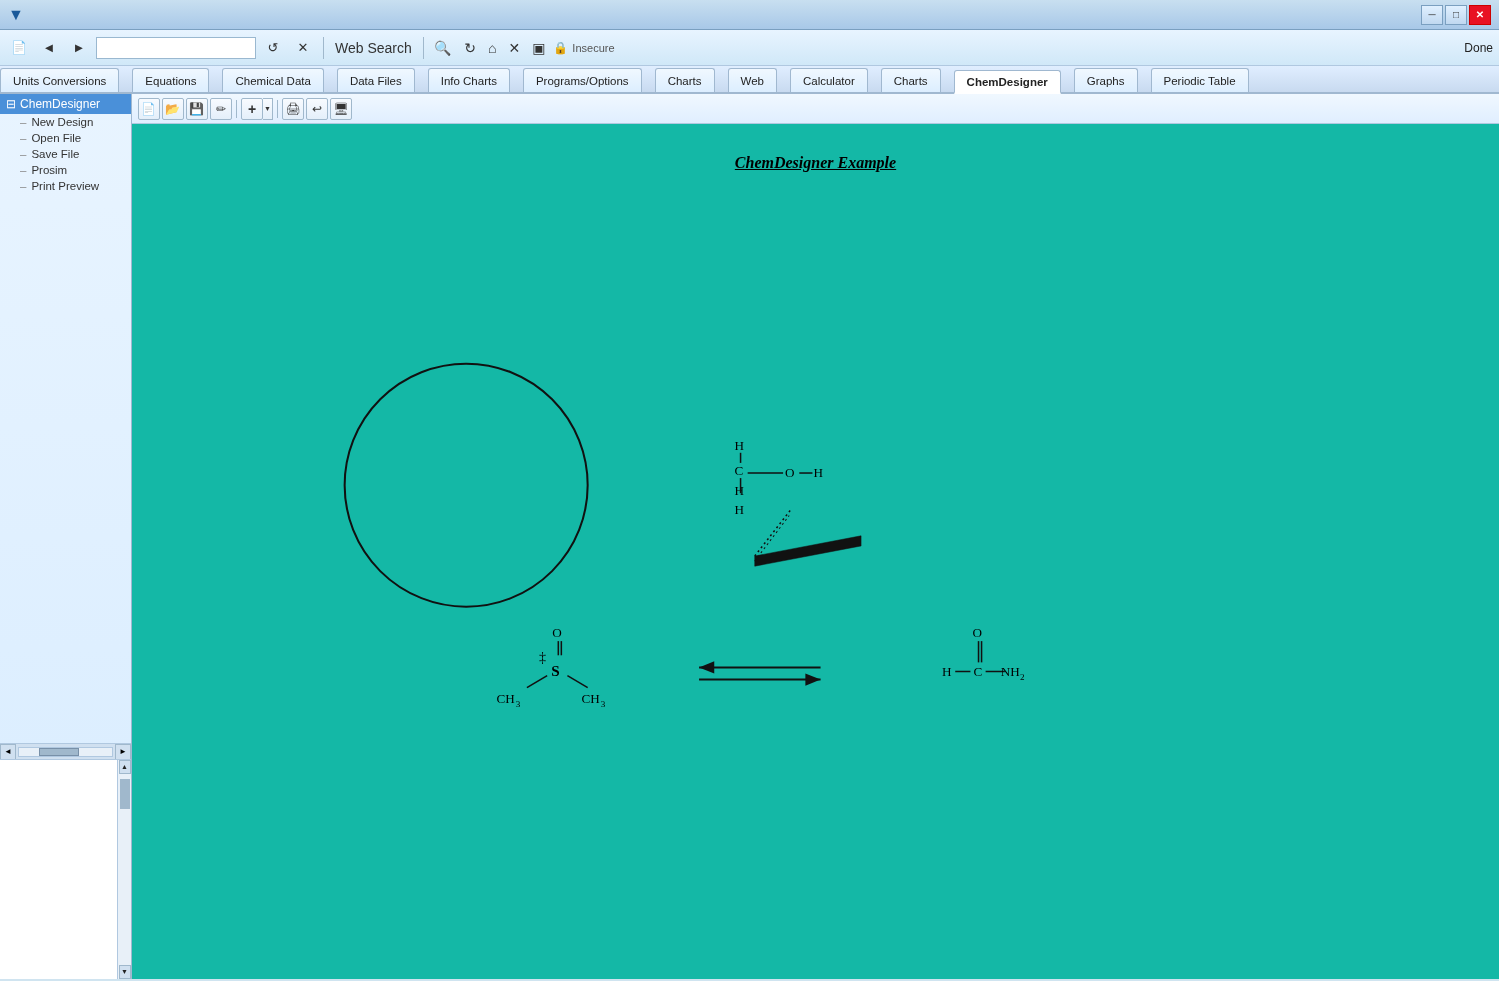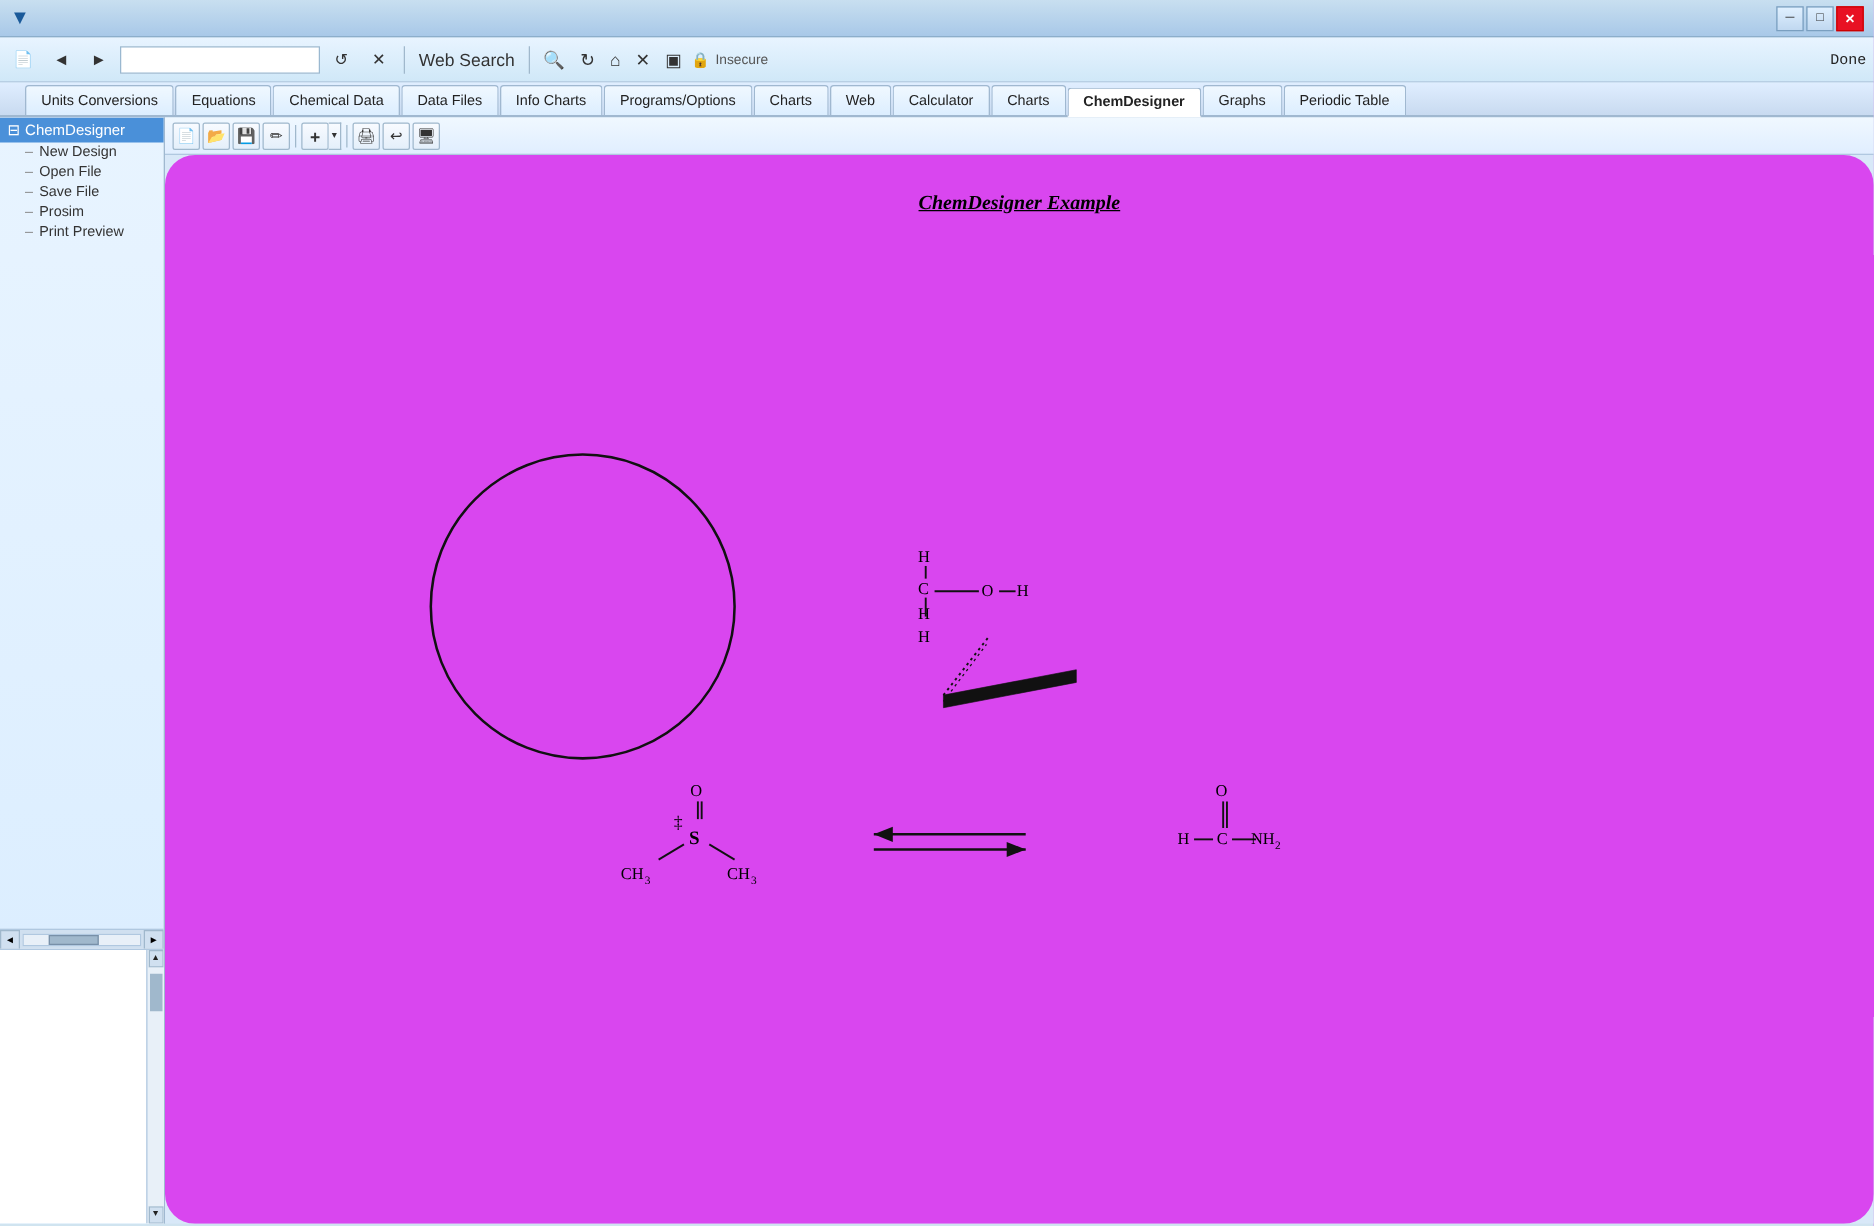--- a/index.html
+++ b/index.html
@@ -57,32 +57,32 @@
       font-size: 11px;
     }
     .toolbar-separator { width: 1px; height: 22px; background: #a0b8cc; margin: 0 3px; }
     .toolbar-action-icon {
       cursor: pointer;
       font-size: 14px;
       color: #333;
       padding: 2px 4px;
     }
     #insecure-label { font-size: 11px; color: #555; cursor: pointer; }
-    #done-label { font-size: 12px; color: #222; cursor: pointer; font-family: Liberation Mono, monospace; }
+    #done-label { font-size: 12px; color: #222; cursor: pointer; }
     .lock-icon { font-size: 12px; color: #555; }
 
     
     #navtabs {
       background: linear-gradient(to bottom, #e0eeff, #c8daf0);
       height: 28px;
       display: flex;
       align-items: flex-end;
-      padding: 0 20px;
+      padding: 0 0;
       border-bottom: 2px solid #a0b8d0;
-      gap: 1px;
+      gap: 13px;
     }
     .navtab {
       height: 24px;
       padding: 0 12px;
       border: 1px solid #a0b8d0;
       border-bottom: none;
       background: linear-gradient(to bottom, #f0f8ff, #dceeff);
       cursor: pointer;
       display: flex; align-items: center;
       font-size: 11.5px;
@@ -250,25 +250,24 @@
       border: 1px solid #a0b8cc;
       border-left: none;
       cursor: pointer;
       display: flex; align-items: center; justify-content: center;
       font-size: 7px; color: #333;
     }
 
     
     #drawing-canvas {
       flex: 1;
-      background: #d946ef;
+      background: #14b8a6;
       margin: 0;
       position: relative;
       overflow: hidden;
-      border-radius: 24px;
     }
 
     .canvas-title {
       position: absolute;
       top: 30px;
       left: 50%;
       transform: translateX(-50%);
       font-size: 16px;
       font-weight: bold;
       font-style: italic;

